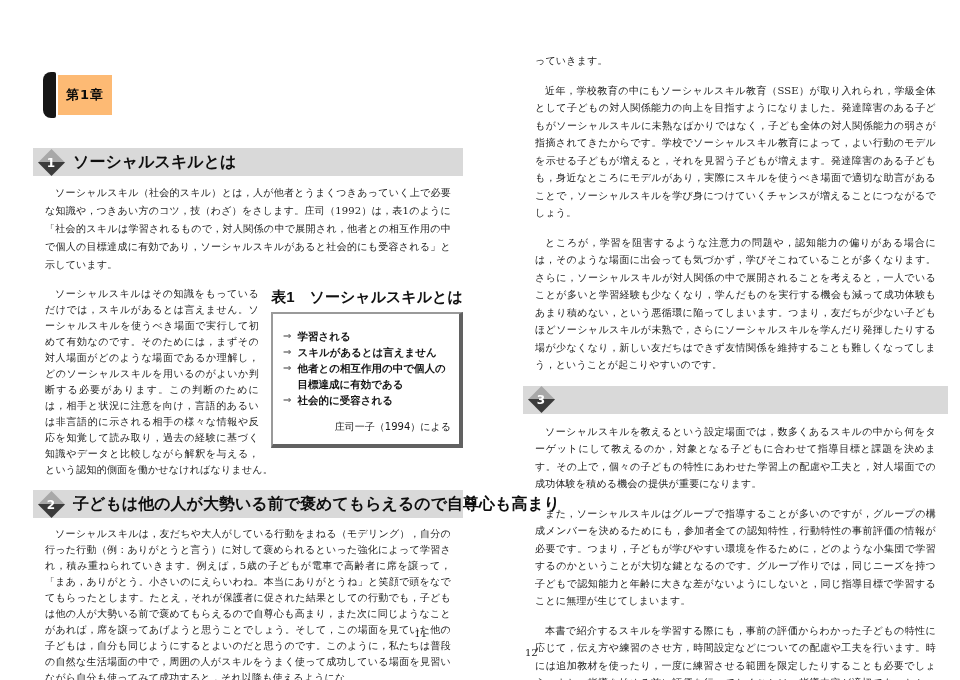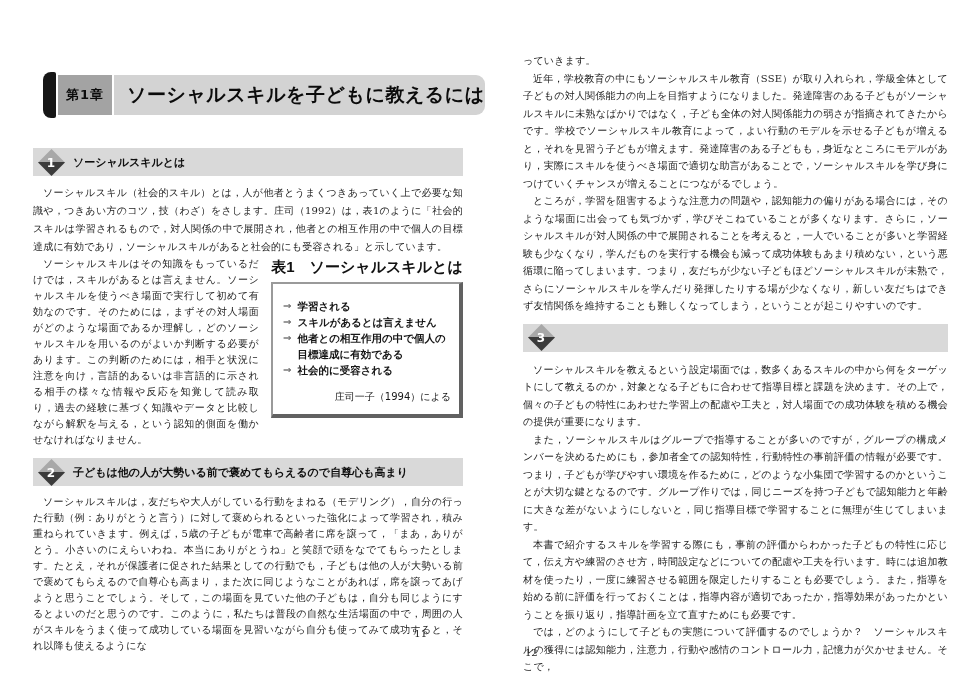--- a/index.html
+++ b/index.html
@@ -8,40 +8,40 @@
     font-family:"DejaVu Serif","Liberation Serif",serif;color:#1c1c1c;
     overflow:hidden;
   }
   .page{position:absolute;top:0;}
   #left-page{left:33px;width:430px;}
   #right-page{left:523px;width:425px;}
 
   
   .chapter-header{margin-top:72px;margin-left:10px;display:flex;align-items:center;height:46px;}
   .chapter-bracket{width:13px;height:46px;background:#161616;border-radius:8px 2px 2px 8px;flex:none;margin-right:2px;}
-  .chapter-number{width:54px;height:40px;background:#a3a3a3;color:#0b0b0b;
+  .chapter-number{width:54px;height:40px;background:#fdba74;color:#0b0b0b;
     font-family:"DejaVu Sans","Liberation Sans",sans-serif;font-weight:bold;font-size:13px;
     display:flex;align-items:center;justify-content:center;letter-spacing:1px;flex:none;}
   .chapter-title-bar{flex:1;height:40px;background:#d3d3d3;border-radius:0 9px 9px 0;
     display:flex;align-items:center;padding-left:13px;margin-left:2px;}
   .chapter-title{font-family:"DejaVu Sans","Liberation Sans",sans-serif;font-weight:bold;
     font-size:19px;letter-spacing:0.5px;color:#0b0b0b;white-space:nowrap;}
 
   
   .section-band{background:#d9d9d9;height:28px;display:flex;align-items:center;}
   .diamond{width:19px;height:19px;transform:rotate(45deg);flex:none;
     background:linear-gradient(135deg,#a8a8a8 0%,#a8a8a8 47%,#3b3b3b 47%,#3b3b3b 100%);
     margin:0 12px 0 9px;display:flex;align-items:center;justify-content:center;}
   .diamond>span{transform:rotate(-45deg);color:#ffffff;font-weight:bold;font-size:12px;
     font-family:"DejaVu Sans","Liberation Sans",sans-serif;}
   .section-heading{font-family:"DejaVu Sans","Liberation Sans",sans-serif;font-weight:bold;
-    font-size:11px;color:#0e0e0e;white-space:nowrap;}
+    font-size:16px;color:#0e0e0e;white-space:nowrap;}
 
   
-  .body-text{font-size:10px;line-height:18px;text-indent:1em;margin:0;text-align:justify;
+  .body-text{font-size:10px;line-height:18px;text-indent:1em;margin:12px;text-align:justify;
     letter-spacing:0.2px;}
   .no-indent{text-indent:0;}
   #left-p1{margin-top:8px;}
   #left-p2{line-height:16px;}
   #section1{margin-top:30px;}
   #section2{clear:both;margin-top:10px;}
   #left-p3{margin-top:8px;line-height:16px;}
   #right-cont{margin-top:52px;}
   .rp{line-height:17.5px;}
   #section3{margin-top:9px;}
@@ -66,23 +66,20 @@
   #pagenum-right{top:647px;left:2px;}
 </style>
 </head>
 <body>
 
 <div class="page" id="left-page">
 
   <div class="chapter-header">
     <div class="chapter-bracket"></div>
     <div class="chapter-number">第1章</div>
-    <div class="chapter-title-bar">
-      <span class="chapter-title">ソーシャルスキルを子どもに教えるには</span>
-    </div>
   </div>
 
   <div class="section-band" id="section1">
     <div class="diamond">
       <span>1</span>
     </div>
     <span class="section-heading">ソーシャルスキルとは</span>
   </div>
 
   <p class="body-text" id="left-p1">ソーシャルスキル（社会的スキル）とは，人が他者とうまくつきあっていく上で必要な知識や，つきあい方のコツ，技（わざ）をさします。庄司（1992）は，表1のように「社会的スキルは学習されるもので，対人関係の中で展開され，他者との相互作用の中で個人の目標達成に有効であり，ソーシャルスキルがあると社会的にも受容される」と示しています。</p>

